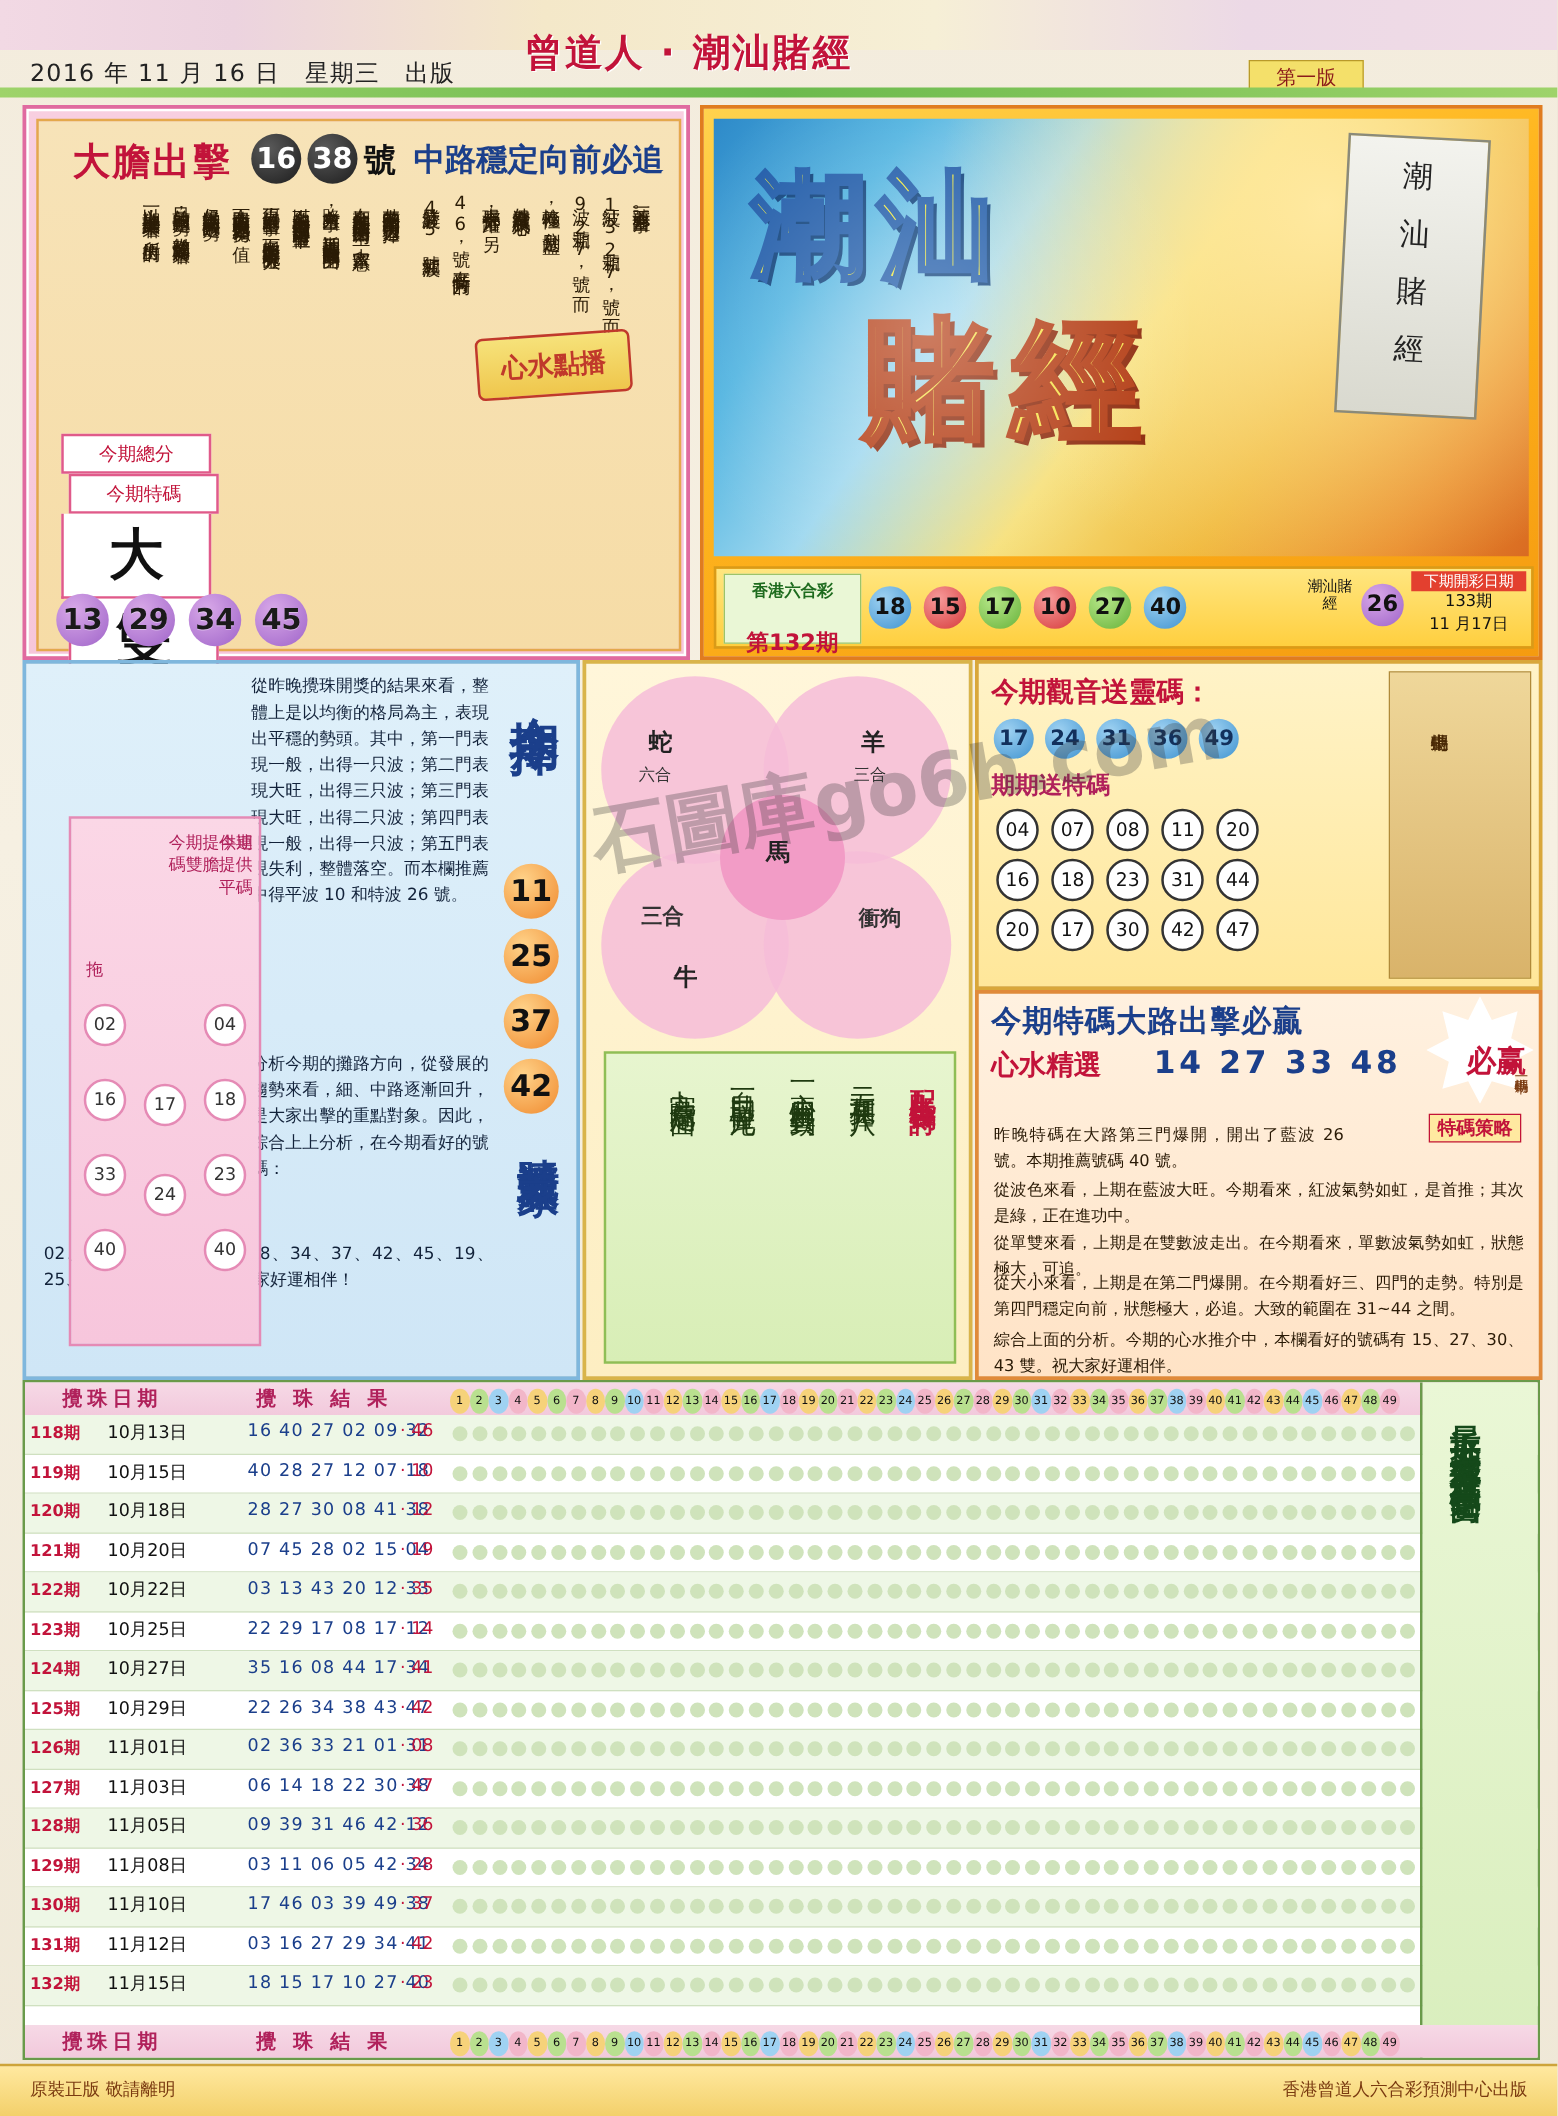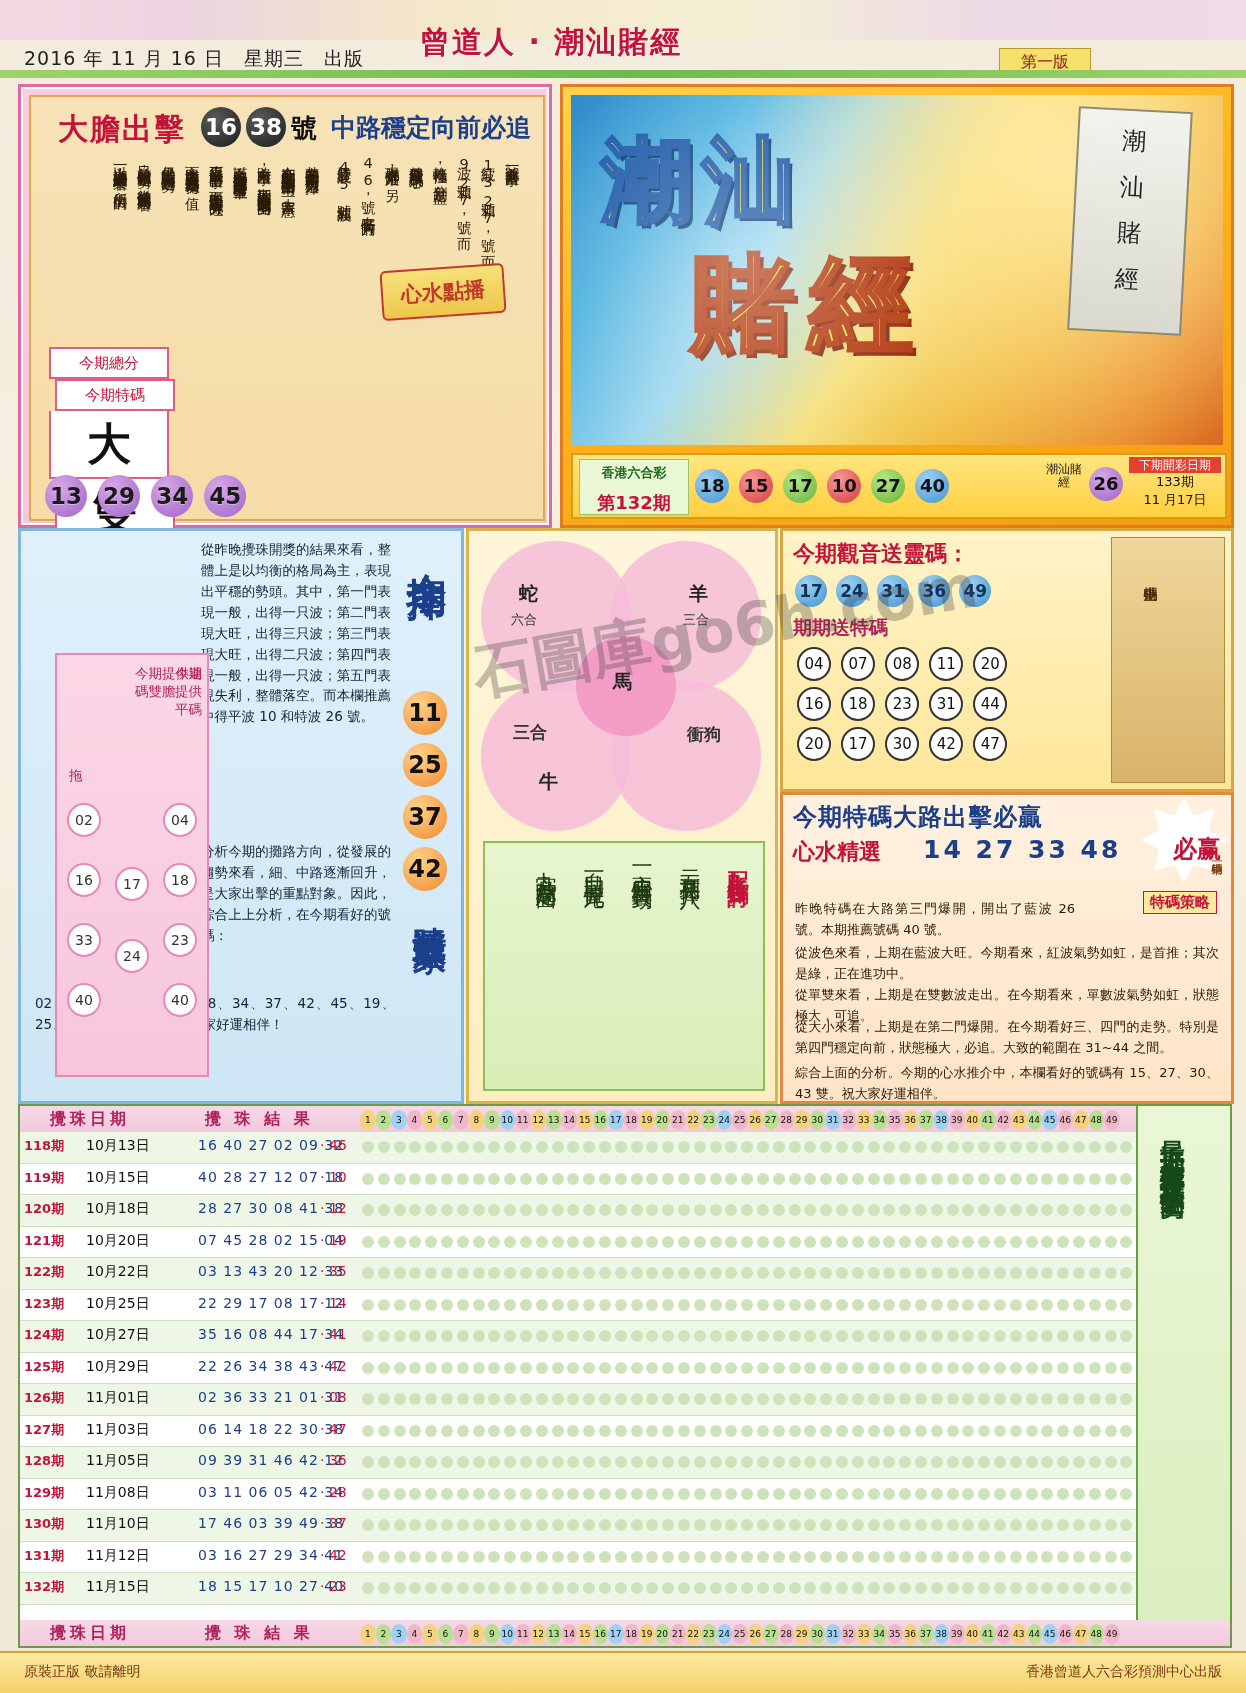--- a/index.html
+++ b/index.html
@@ -40,21 +40,21 @@
      linear-gradient(125deg,#2e8ac9 0%,#4fb3e0 18%,#9fd8ef 34%,#f6e07a 52%,#f0b93e 70%,#e98b2b 88%,#d96b22 100%);
      overflow:hidden;}
   .logoart:after{content:"";position:absolute;left:-40px;top:-60px;width:420px;height:460px;background:radial-gradient(circle,#ffffff55,#ffffff00 70%);}
   .cs1{position:absolute;left:30px;top:24px;font-size:92px;font-weight:bold;color:#f3ea3a;-webkit-text-stroke:3px #1e5aa8;text-shadow:4px 4px 0 #0b3f7a;letter-spacing:10px;}
   .cs2{position:absolute;left:120px;top:140px;font-size:104px;font-weight:bold;color:#f6e24a;-webkit-text-stroke:3px #b33b12;text-shadow:5px 5px 0 #8d2a0c;letter-spacing:14px;}
   .sidebook{position:absolute;right:36px;top:14px;width:110px;height:220px;background:linear-gradient(180deg,#f3f3ee,#d9d9cf);border:2px solid #8a8a7a;transform:rotate(3deg);}
   .sidebook span{display:block;margin:14px auto;font-size:24px;color:#222;text-align:center;}
   .resultbar{position:absolute;left:8px;top:366px;width:652px;height:62px;background:linear-gradient(180deg,#ffe680,#ffcf3f);border:2px solid #d99b18;}
   .rb-left{position:absolute;left:6px;top:4px;width:108px;height:54px;background:#eaf7d6;border:1px solid #9cc36a;text-align:center;}
   .rb-left b{display:block;font-size:13px;color:#1e6b1e;margin-top:4px;}
-  .rb-left i{display:block;font-style:normal;font-size:18px;color:#c2133a;font-weight:bold;margin-top:9px;}
+  .rb-left i{display:block;font-style:normal;font-size:18px;color:#c2133a;font-weight:bold;margin-top:20px;}
   .rball{display:inline-block;width:34px;height:34px;border-radius:50%;text-align:center;line-height:34px;font-size:18px;font-weight:bold;color:#111;margin-right:5px;}
   .rb-balls{position:absolute;left:122px;top:14px;}
   .rb-sp{position:absolute;left:468px;top:8px;width:46px;font-size:12px;color:#111;line-height:1.1;text-align:center;}
   .rb-spball{position:absolute;left:516px;top:12px;}
   .rb-next{position:absolute;right:4px;top:2px;width:92px;text-align:center;font-size:13px;color:#111;line-height:1.35;}
   .rb-next .t{background:#e3402f;color:#fff;display:block;font-size:12px;}
 
   
   .panelC{position:absolute;left:18px;top:528px;width:440px;height:570px;background:linear-gradient(180deg,#dff0fa,#cfe6f6);border:3px solid #7fb7dd;}
   .mlrank{position:absolute;left:8px;top:6px;width:152px;height:110px;background:linear-gradient(135deg,#fdf0b0,#f9d7e6 40%,#cfe9fb);border:2px solid #c9a44c;}

